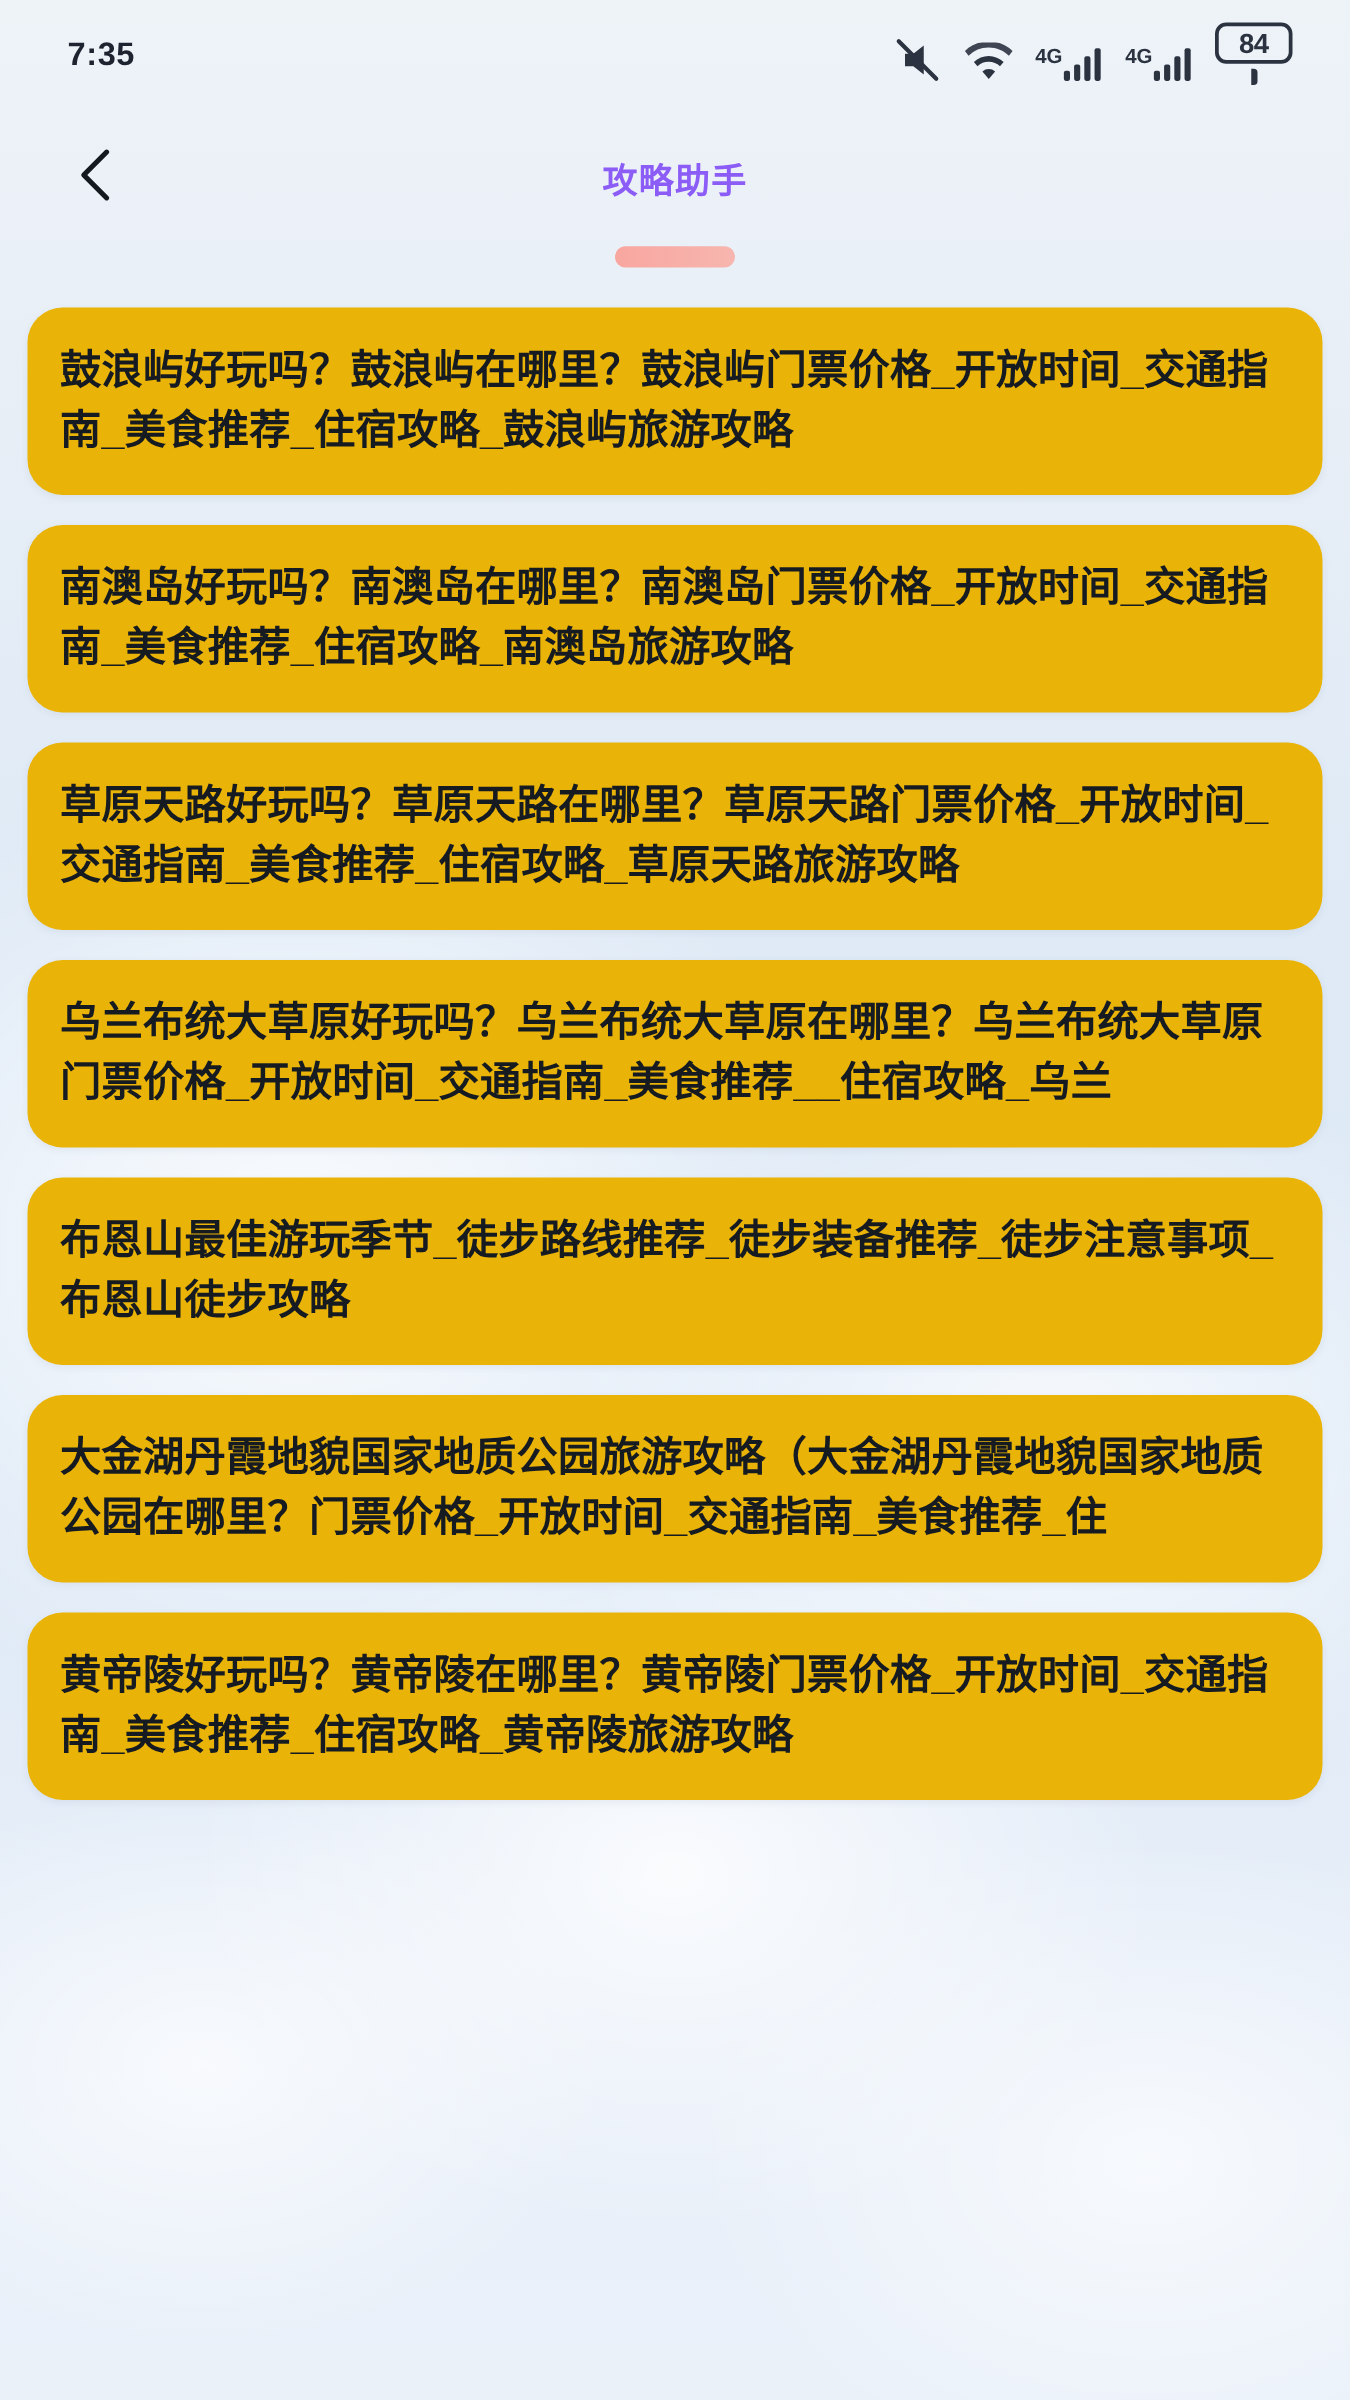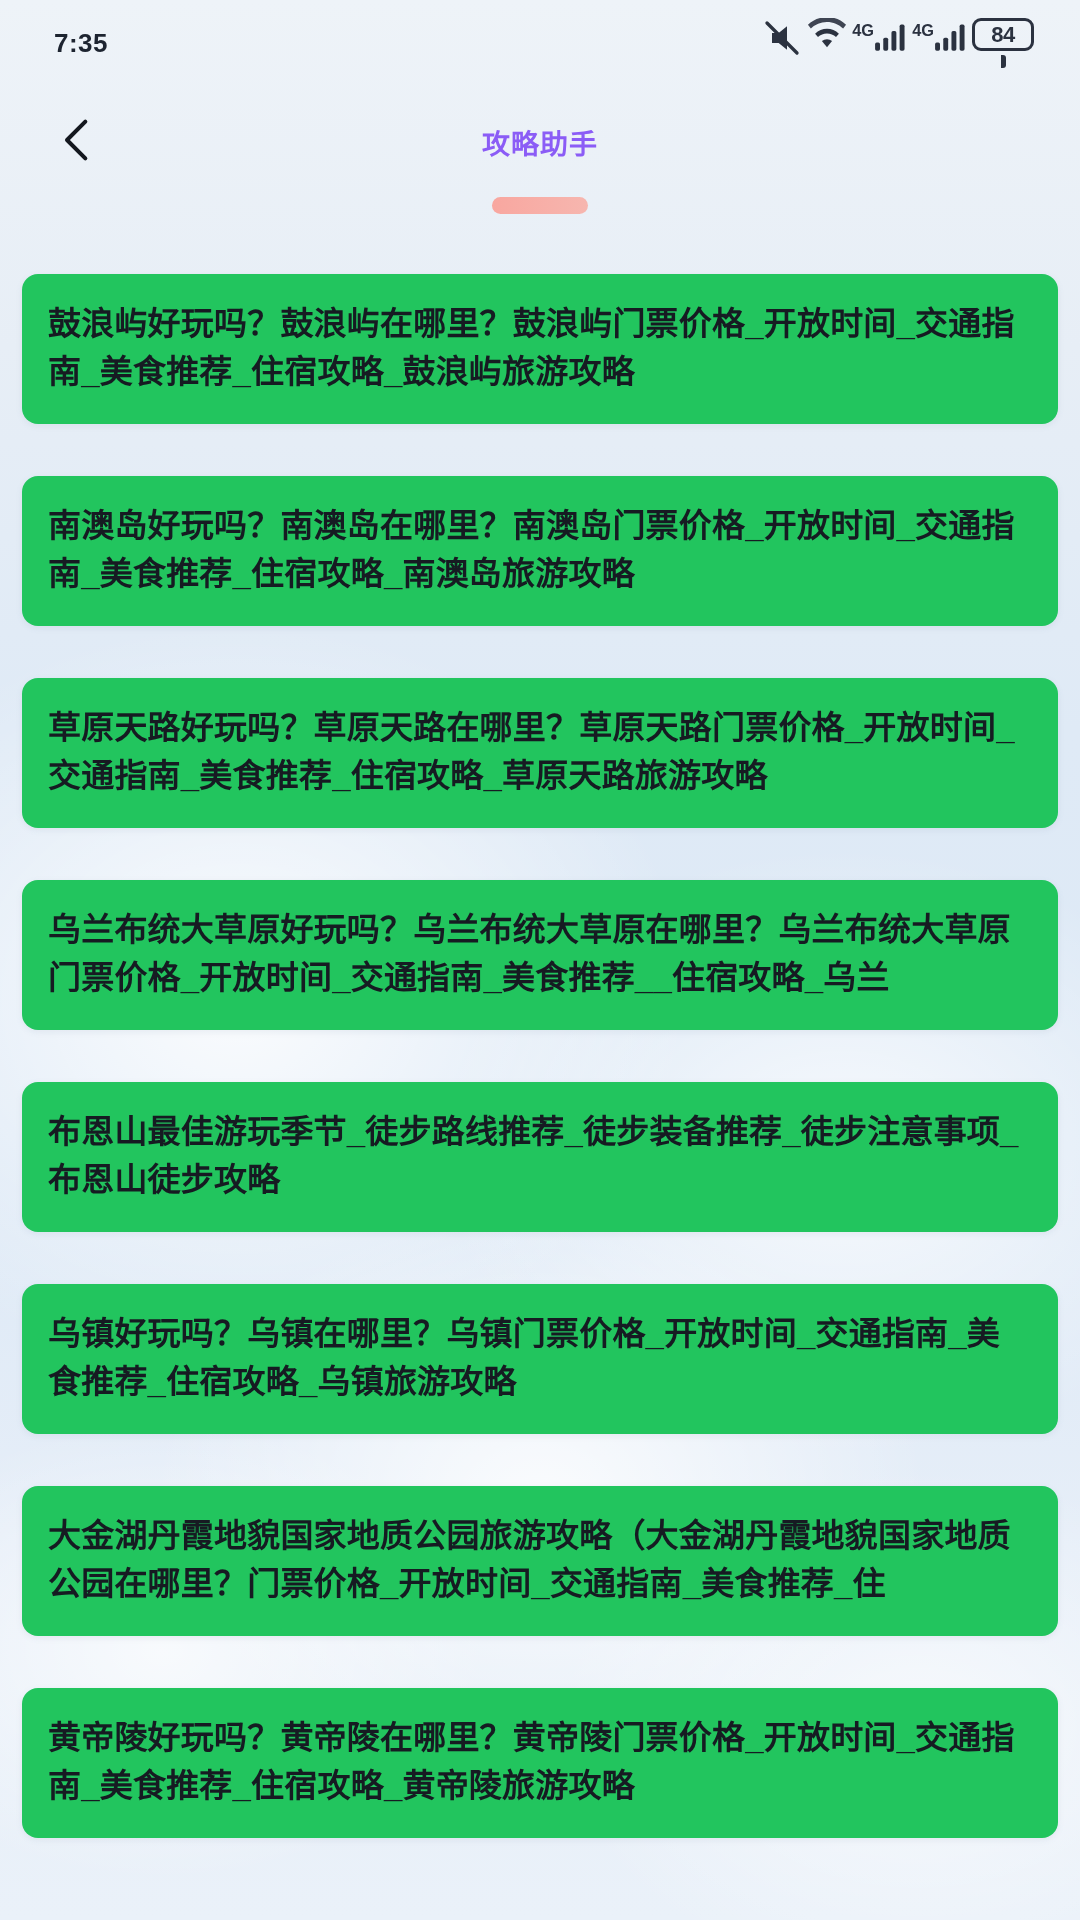--- a/index.html
+++ b/index.html
@@ -36,22 +36,22 @@
     padding: 0 46px 0 54px;
   }
   .status-time {
     font-size: 26px;
     font-weight: 600;
     color: #1d2430;
     letter-spacing: 0.5px;
   }
   .status-icons {
     display: flex;
-    align-items: flex-start;
-    gap: 4px;
+    align-items: flex-end;
+    gap: 16px;
   }
   .status-icons svg { display: block; }
   .battery {
     display: flex;
     align-items: center;
     gap: 4px;
     flex-direction: column;
   }
   .battery-body {
     width: 62px;
@@ -113,25 +113,24 @@
   
   .list {
     position: relative;
     margin-top: 48px;
     padding: 0 22px;
     display: flex;
     flex-direction: column;
     gap: 24px;
   }
   .card {
-    background: #22c55e;
-    border-radius: 16px;
+    background: #eab308;
+    border-radius: 28px;
     padding: 26px 26px 28px 26px;
     box-shadow: 0 2px 6px rgba(120,140,165,0.12);
-    margin-top: 28px;
   }
   .card-text {
     font-size: 33px;
     line-height: 48px;
     font-weight: 700;
     color: #161b22;
     letter-spacing: 0.2px;
     word-break: break-all;
     display: -webkit-box;
     -webkit-line-clamp: 2;
@@ -207,22 +206,19 @@
   <div class="card">
     <div class="card-text">草原天路好玩吗？草原天路在哪里？草原天路门票价格_开放时间_交通指南_美食推荐_住宿攻略_草原天路旅游攻略</div>
   </div>
   <div class="card">
     <div class="card-text">乌兰布统大草原好玩吗？乌兰布统大草原在哪里？乌兰布统大草原门票价格_开放时间_交通指南_美食推荐__住宿攻略_乌兰</div>
   </div>
   <div class="card">
     <div class="card-text">布恩山最佳游玩季节_徒步路线推荐_徒步装备推荐_徒步注意事项_布恩山徒步攻略</div>
   </div>
   <div class="card">
-    <div class="card-text">乌镇好玩吗？乌镇在哪里？乌镇门票价格_开放时间_交通指南_美食推荐_住宿攻略_乌镇旅游攻略</div>
-  </div>
-  <div class="card">
     <div class="card-text">大金湖丹霞地貌国家地质公园旅游攻略（大金湖丹霞地貌国家地质公园在哪里？门票价格_开放时间_交通指南_美食推荐_住</div>
   </div>
   <div class="card">
     <div class="card-text">黄帝陵好玩吗？黄帝陵在哪里？黄帝陵门票价格_开放时间_交通指南_美食推荐_住宿攻略_黄帝陵旅游攻略</div>
   </div>
 
 </div>
 
 </body></html>

